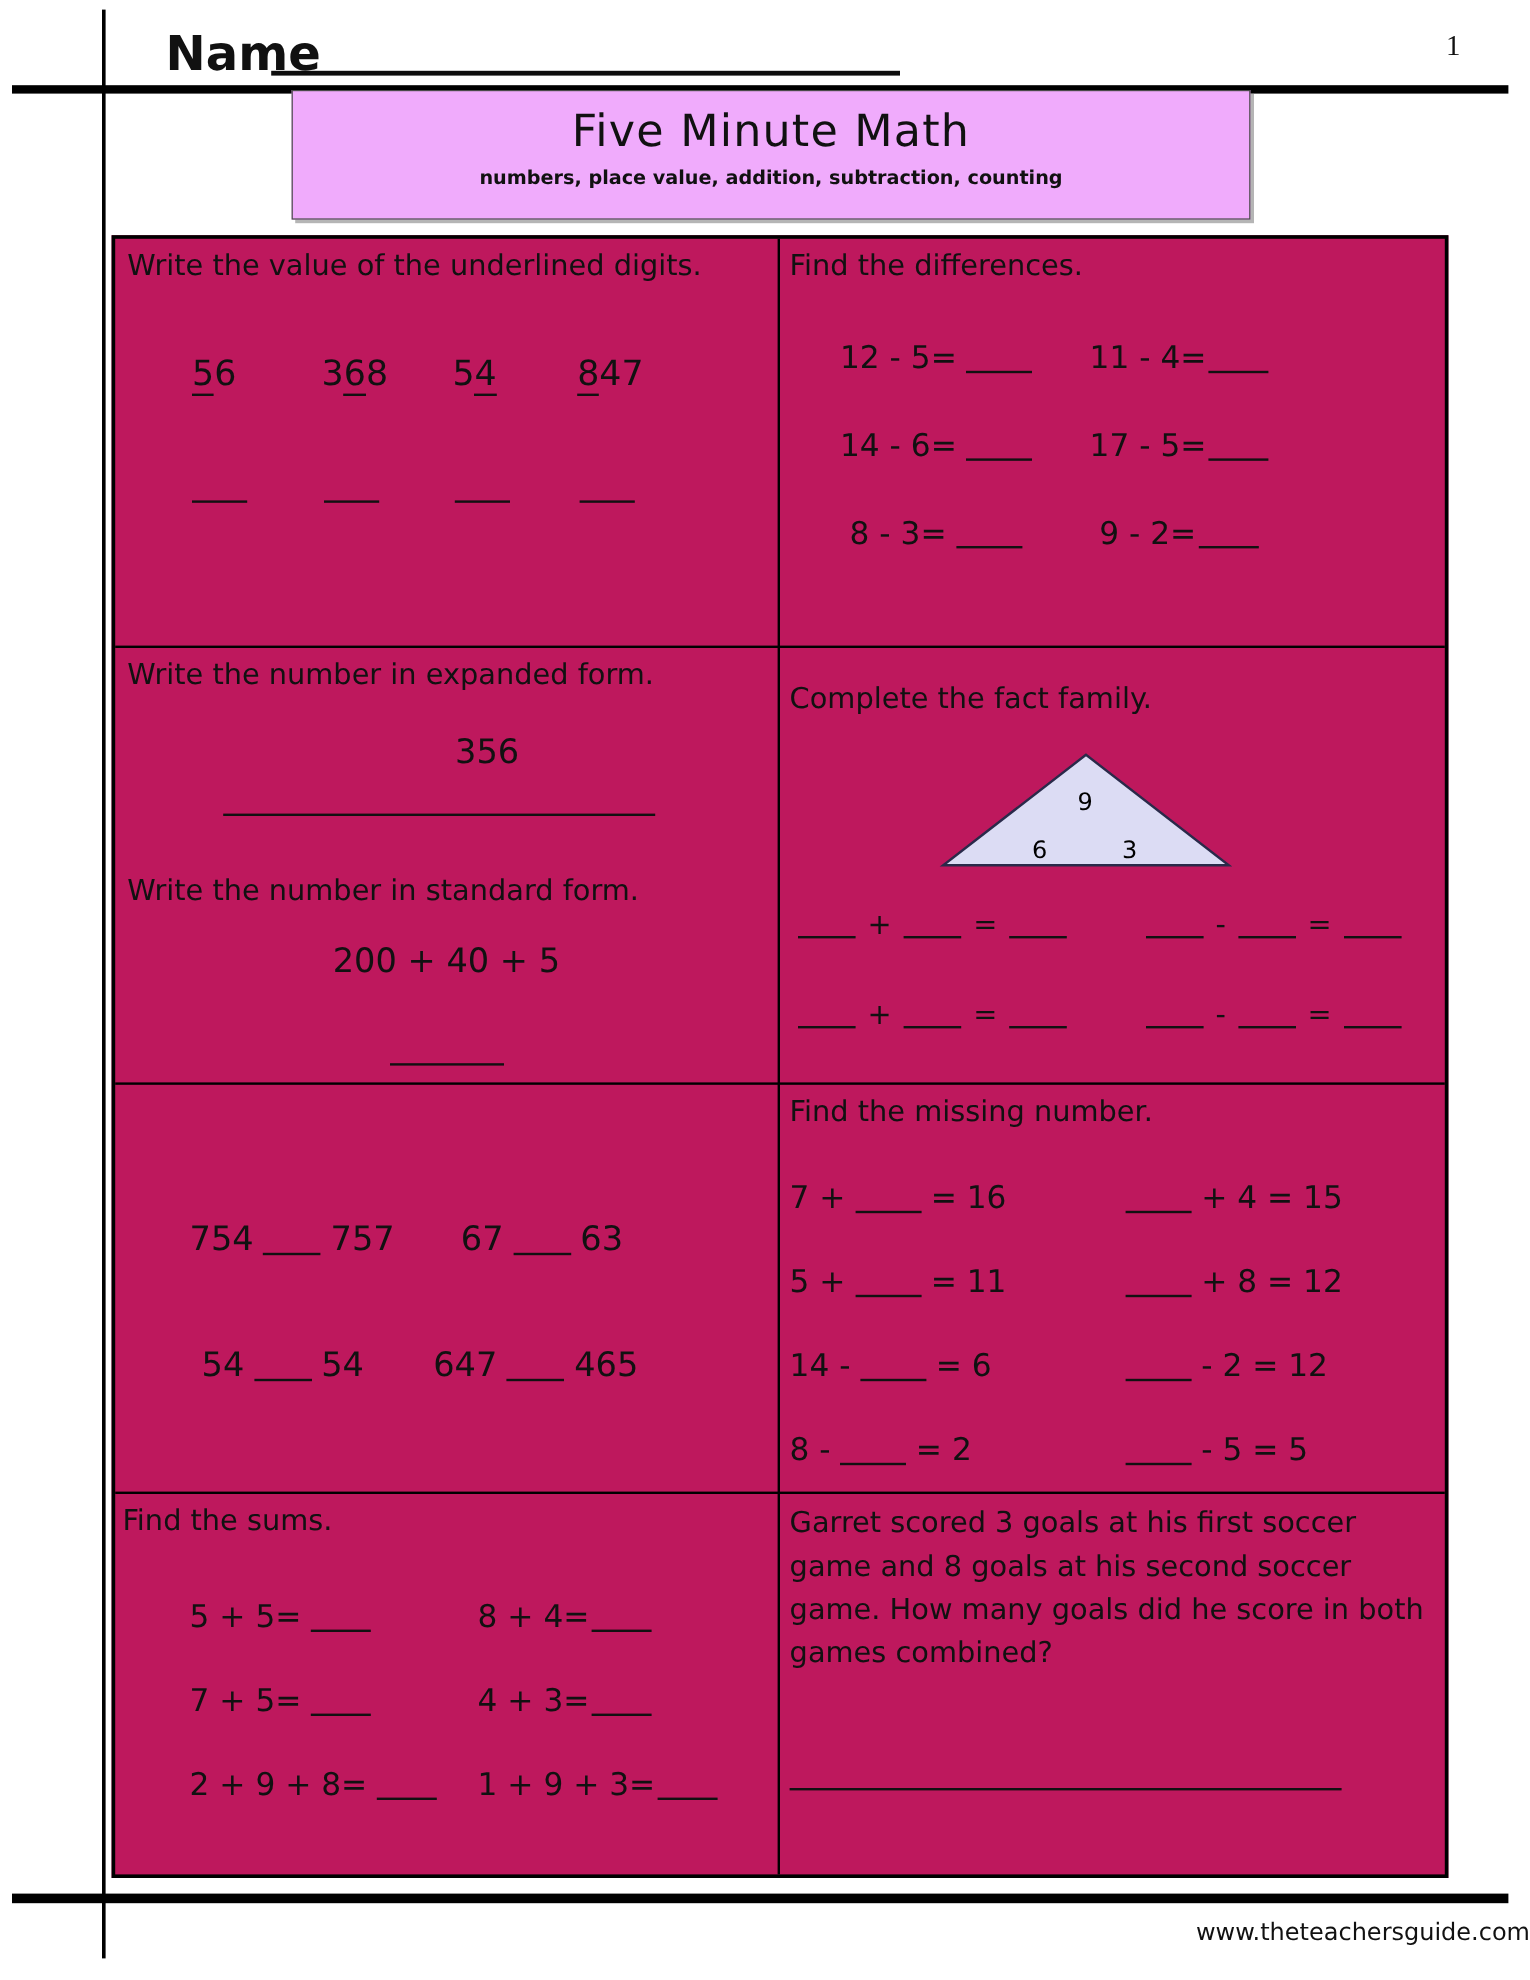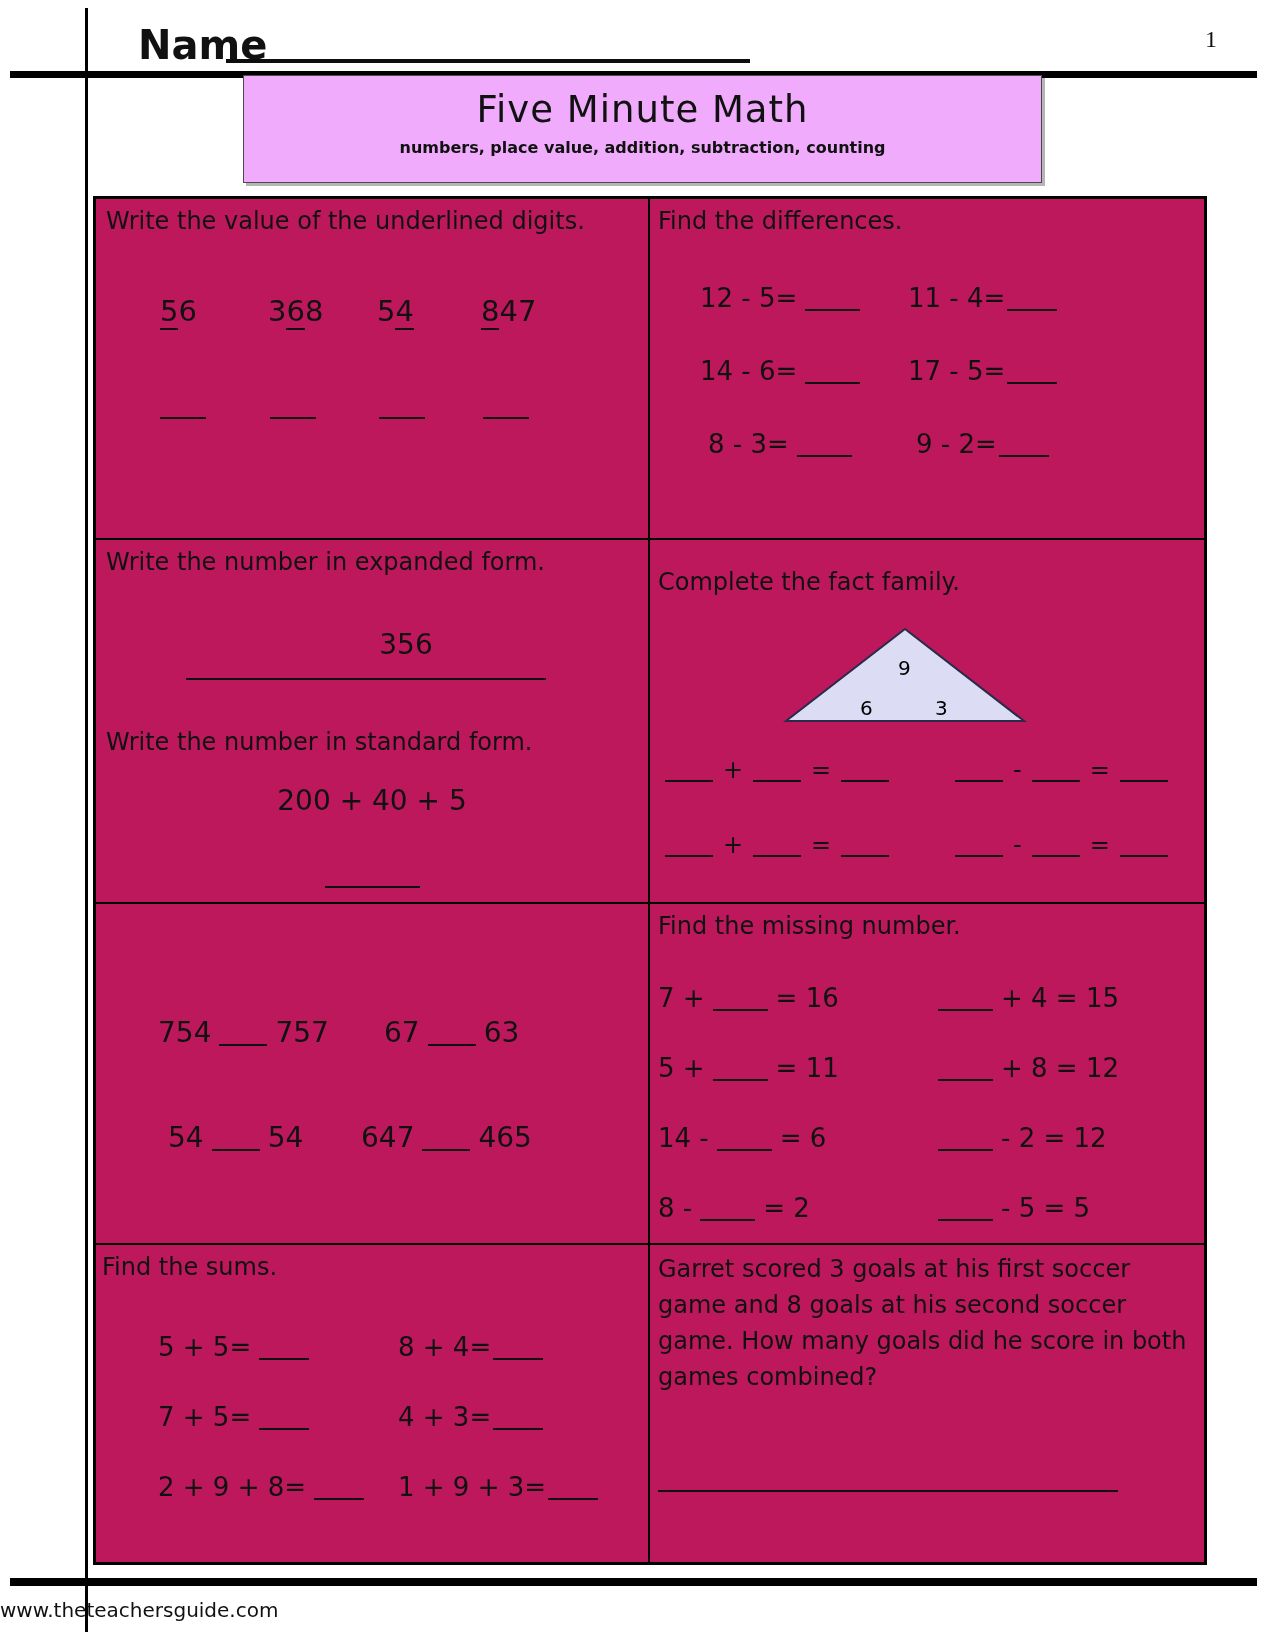--- a/index.html
+++ b/index.html
@@ -32,21 +32,21 @@
   .div-h{position:absolute; left:0; width:1108px; height:2px; background:#000;}
   .cell{position:absolute; box-sizing:border-box;}
   .cell-title{position:absolute; font-size:24px; white-space:nowrap;}
   .prob{position:absolute; font-size:26px; white-space:nowrap;}
   .num{position:absolute; font-size:29px; white-space:nowrap;}
   .blank{display:inline-block; border-bottom:2px solid #111; transform:translateY(4px); height:1em;} .w50{width:50px;} .w55{width:55px;} .w48{width:48px;}
   .ml8{margin-left:8px;} .ml2{margin-left:2px;} .mr8{margin-right:8px;}
   .op{display:inline-block; margin:0 10px; font-size:24px;}
   .ans-line{position:absolute; height:2px; background:#111;}
   .para{position:absolute; font-size:24px; line-height:36px;}
-  .footer-url{position:absolute; left:0; top:1598px; width:1275px; text-align:left; font-size:20px;}
+  .footer-url{position:absolute; left:0; top:1598px; width:1275px; text-align:right; font-size:20px;}
   .tri-num{font-size:20px; font-family:"DejaVu Sans", sans-serif;}
 </style>
 </head>
 <body>
 
 <div class="page">
 
   <div class="vline" style="left:85px; top:8px; width:3px; height:1624px;"></div>
 
   <div class="name-label">Name</div>
@@ -83,21 +83,21 @@
       <div class="prob" style="left:50px; top:80px;"><span>12 - 5=</span><span class="blank w55 ml8"></span></div>
       <div class="prob" style="left:258px; top:80px;"><span>11 - 4=</span><span class="blank w50 ml2"></span></div>
       <div class="prob" style="left:50px; top:153px;"><span>14 - 6=</span><span class="blank w55 ml8"></span></div>
       <div class="prob" style="left:258px; top:153px;"><span>17 - 5=</span><span class="blank w50 ml2"></span></div>
       <div class="prob" style="left:58px; top:226px;"><span>8 - 3=</span><span class="blank w55 ml8"></span></div>
       <div class="prob" style="left:266px; top:226px;"><span>9 - 2=</span><span class="blank w50 ml2"></span></div>
     </div>
 
     <div class="cell" style="left:0; top:341px; width:552px; height:362px;">
       <div class="cell-title" style="left:10px; top:8px;">Write the number in expanded form.</div>
-      <div class="num" style="left:0; top:88px; width:620px; text-align:center; font-size:28px;">356</div>
+      <div class="num" style="left:0; top:70px; width:620px; text-align:center; font-size:28px;">356</div>
       <div class="ans-line" style="left:90px; top:138px; width:360px;"></div>
       <div class="cell-title" style="left:10px; top:188px;">Write the number in standard form.</div>
       <div class="num" style="left:0; top:244px; width:552px; text-align:center; font-size:28px;">200 + 40 + 5</div>
       <div class="ans-line" style="left:229px; top:346px; width:95px;"></div>
     </div>
 
     <div class="cell" style="left:554px; top:341px; width:502px; height:362px;margin-top:20px;">
       <div class="cell-title" style="left:8px; top:8px;">Complete the fact family.</div>
       <svg style="position:absolute; left:130px; top:63px;" width="250" height="102" viewBox="0 0 250 102">
         <polygon points="125,6 6,98 244,98" stroke="#2a2a4a" stroke-width="2" fill="#dcdcf4"></polygon>

